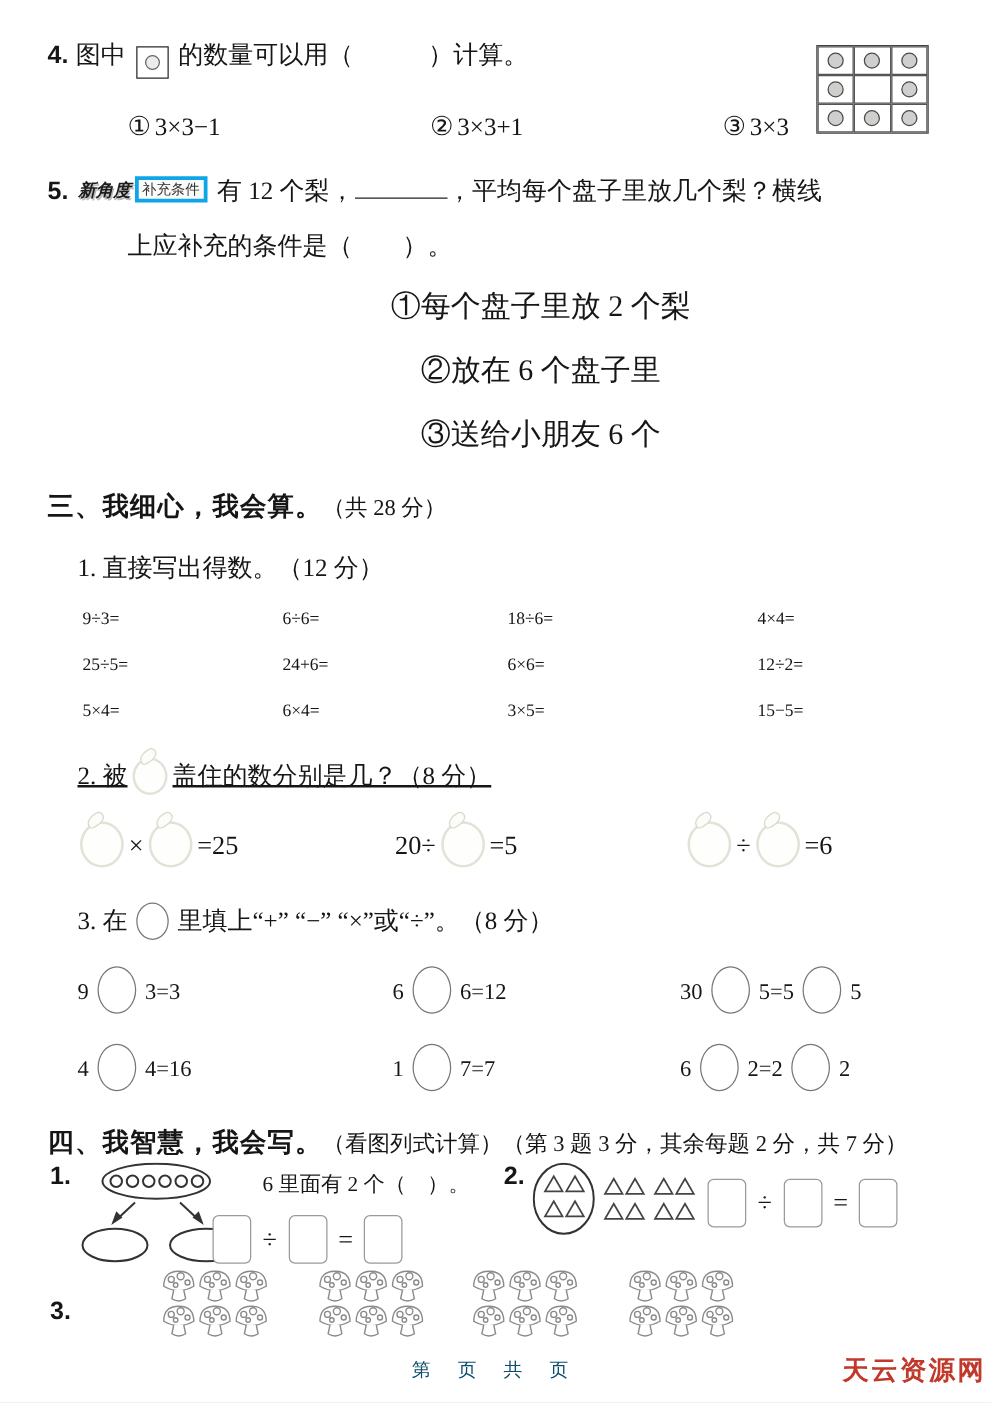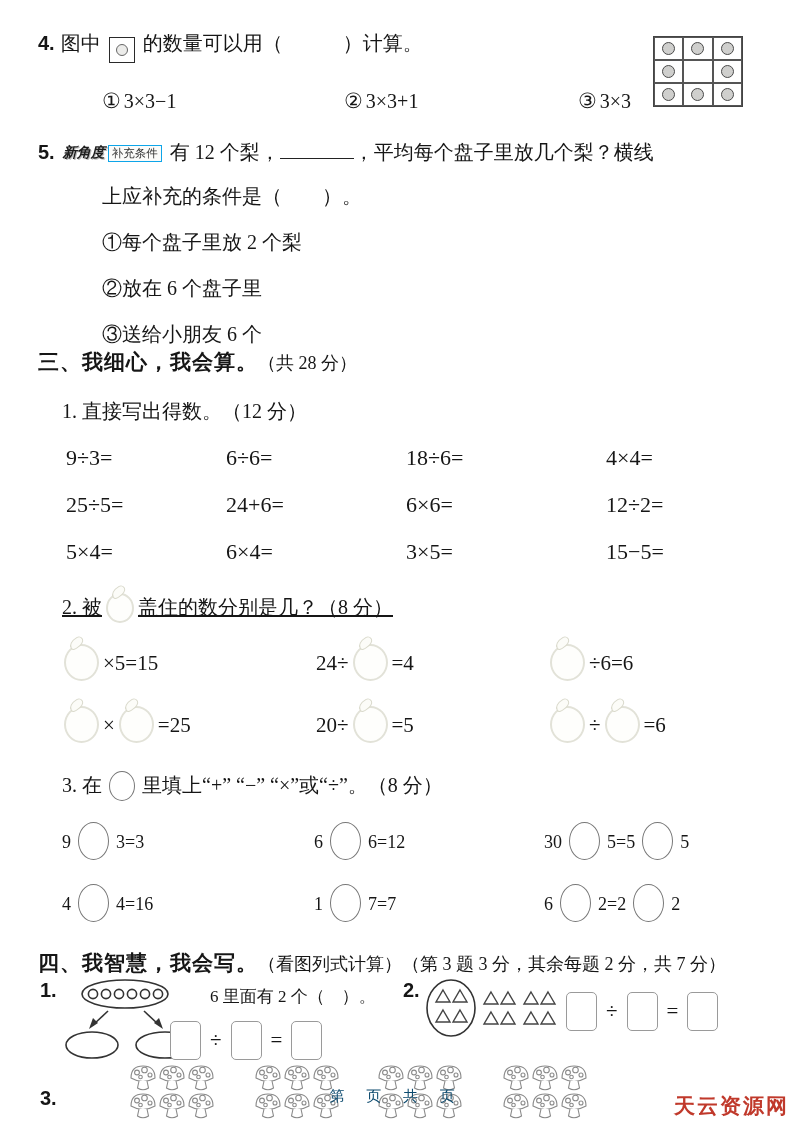--- a/index.html
+++ b/index.html
@@ -29,35 +29,35 @@
   
   .count-grid { position:absolute; top:36px; left:653px; width:90px;
     border:1.5px solid #444; display:grid; grid-template-columns:repeat(3,1fr); background:#fff; }
   .count-grid .cell { height:23px; border:0.8px solid #555; display:flex; align-items:center; justify-content:center; }
   .dot { width:13px; height:13px; border-radius:50%; background:#cfcfcd; border:1.5px solid #4a4a4a; }
 
   
   .badge { display:inline-flex; align-items:flex-end; margin:0 8px 0 2px; vertical-align:2px; }
   .badge-main { font-family:"Liberation Sans", sans-serif; font-weight:bold; font-style:italic;
     font-size:14px; color:#1d1d1d; text-shadow:1px 1px 0 #bbb; }
-  .badge-tag { font-family:"Liberation Sans", sans-serif; font-size:11.5px; border:1px solid #0ea5e9;
+  .badge-tag { font-family:"Liberation Sans", sans-serif; font-size:11.5px; border:3px solid #0ea5e9;
     padding:0 3px; margin-left:3px; color:#333; background:#fbfbf9; }
   .u-blank { display:inline-block; width:74px; height:1.05em; border-bottom:1.6px solid #222; vertical-align:baseline; }
 
   .q5-line2 { margin:17px 0 0 64px; font-size:20px; }
-  .q5-opt { margin:19px 0 0 64px; font-size:20px; }
-
-  .sec-title { font-size:21px; }
+  .q5-opt { margin:19px 0 0 64px; font-size:24px;text-align:center; }
+
+  .sec-title { margin-top:28px; font-size:21px; }
   .sec-title b { font-family:"Liberation Sans", sans-serif; font-weight:bold; letter-spacing:1px; }
   .sec-title .score { font-size:18px; font-weight:normal; }
   .sub-label { margin:22px 0 0 24px; font-size:20px; }
 
   
   .calc-grid { display:grid; grid-template-columns:160px 180px 200px auto;
-    margin:20px 0 0 28px; row-gap:21px; font-size:22px; }
+    margin:20px 0 0 28px; row-gap:21px; font-size:14px; }
 
   
   .peach { position:relative; display:inline-block; width:35px; height:37px;
     border:2px solid #e2e2d8; border-radius:50%; vertical-align:-11px; margin:0 4px; background:#fefefc; }
   .peach::before { content:""; position:absolute; top:-8px; left:3px; width:13px; height:8px;
     border:1.5px solid #d9d9cb; border-radius:70% 30% 70% 30% / 70% 50% 60% 30%;
     transform:rotate(-30deg); background:#fcfcf8; }
   .cov-row { display:flex; align-items:center; margin:16px 0 0 22px; font-size:21px; height:46px; }
   .cov-row .c1 { width:256px; } .cov-row .c2 { width:230px; } .cov-row .c3 { flex:1; }
 
@@ -72,21 +72,21 @@
   .abs { position:absolute; }
   .eqbox { display:inline-block; width:27px; height:35px; border:1.2px solid #9a9a9a;
     border-radius:5px; background:#fff; }
   .eqbox.big { width:31px; height:39px; }
   .eq { display:inline-flex; align-items:center; gap:9px; font-size:21px; }
   .s4text { font-size:17px; white-space:nowrap; }
   svg .ln { stroke:#333; fill:none; stroke-width:1.6; }
 
   .footer { position:absolute; left:0; right:0; bottom:16px; text-align:center;
     font-size:15px; letter-spacing:9px; color:#0c4a6e; }
-  .watermark { position:absolute; right:4px; bottom:2px;
+  .watermark { position:absolute; right:4px; bottom:12px;
     font-family:"Liberation Sans", sans-serif; font-weight:bold; font-size:21px; letter-spacing:2px; }
 </style>
 </head>
 <body>
 
 <div class="page">
 
   <div class="count-grid">
     <div class="cell">
         <span class="dot"></span>
@@ -153,25 +153,20 @@
       <span>6×6=</span>
       <span>12÷2=</span>
       <span>5×4=</span>
       <span>6×4=</span>
       <span>3×5=</span>
       <span>15−5=</span>
     </div>
 
     <div class="sub-label" style="margin-top:28px;text-decoration:underline;">
       <span>2. 被</span><span class="peach" style="width:28px;height:30px;vertical-align:-9px;"></span><span>盖住的数分别是几？（8 分）</span>
-    </div>
-    <div class="cov-row">
-      <span class="c1"><span class="peach"></span><span>×5=15</span></span>
-      <span class="c2"><span>24÷</span><span class="peach"></span><span>=4</span></span>
-      <span class="c3"><span class="peach"></span><span>÷6=6</span></span>
     </div>
     <div class="cov-row">
       <span class="c1"><span class="peach"></span><span>×</span><span class="peach"></span><span>=25</span></span>
       <span class="c2"><span>20÷</span><span class="peach"></span><span>=5</span></span>
       <span class="c3"><span class="peach"></span><span>÷</span><span class="peach"></span><span>=6</span></span>
     </div>
 
     <div class="sub-label" style="margin-top:24px;">
       <span>3. 在</span><span class="circle-blank" style="width:26px;height:30px;vertical-align:-9px;"></span><span>里填上“+” “−” “×”或“÷”。（8 分）</span>
     </div>

